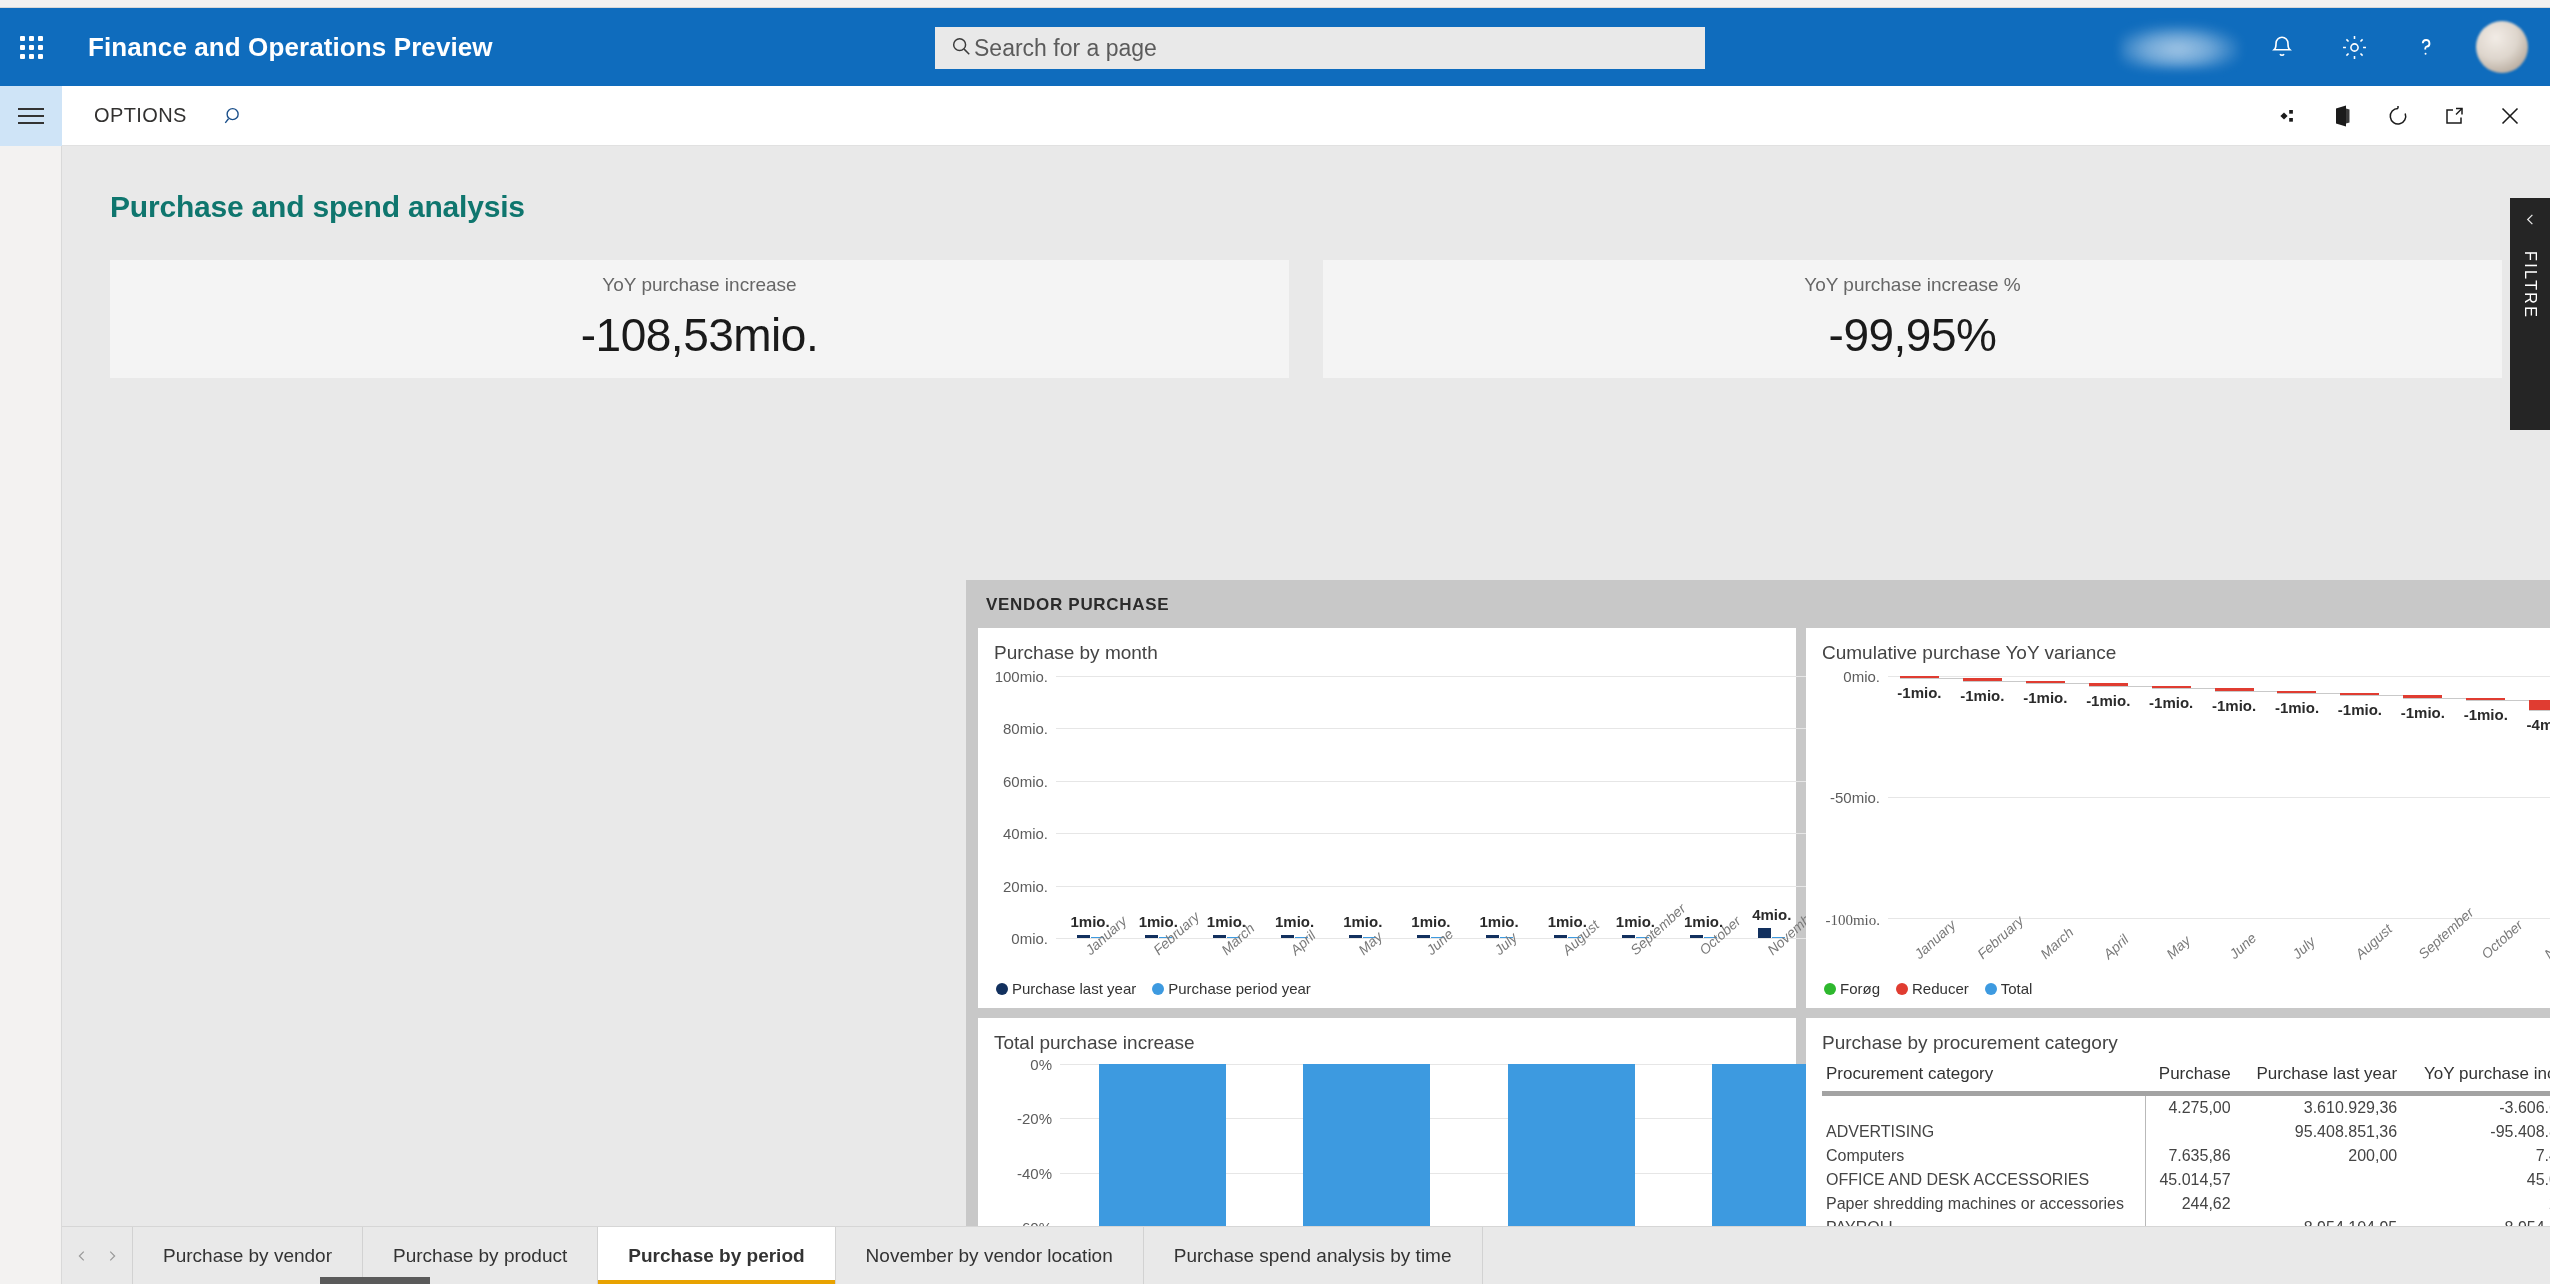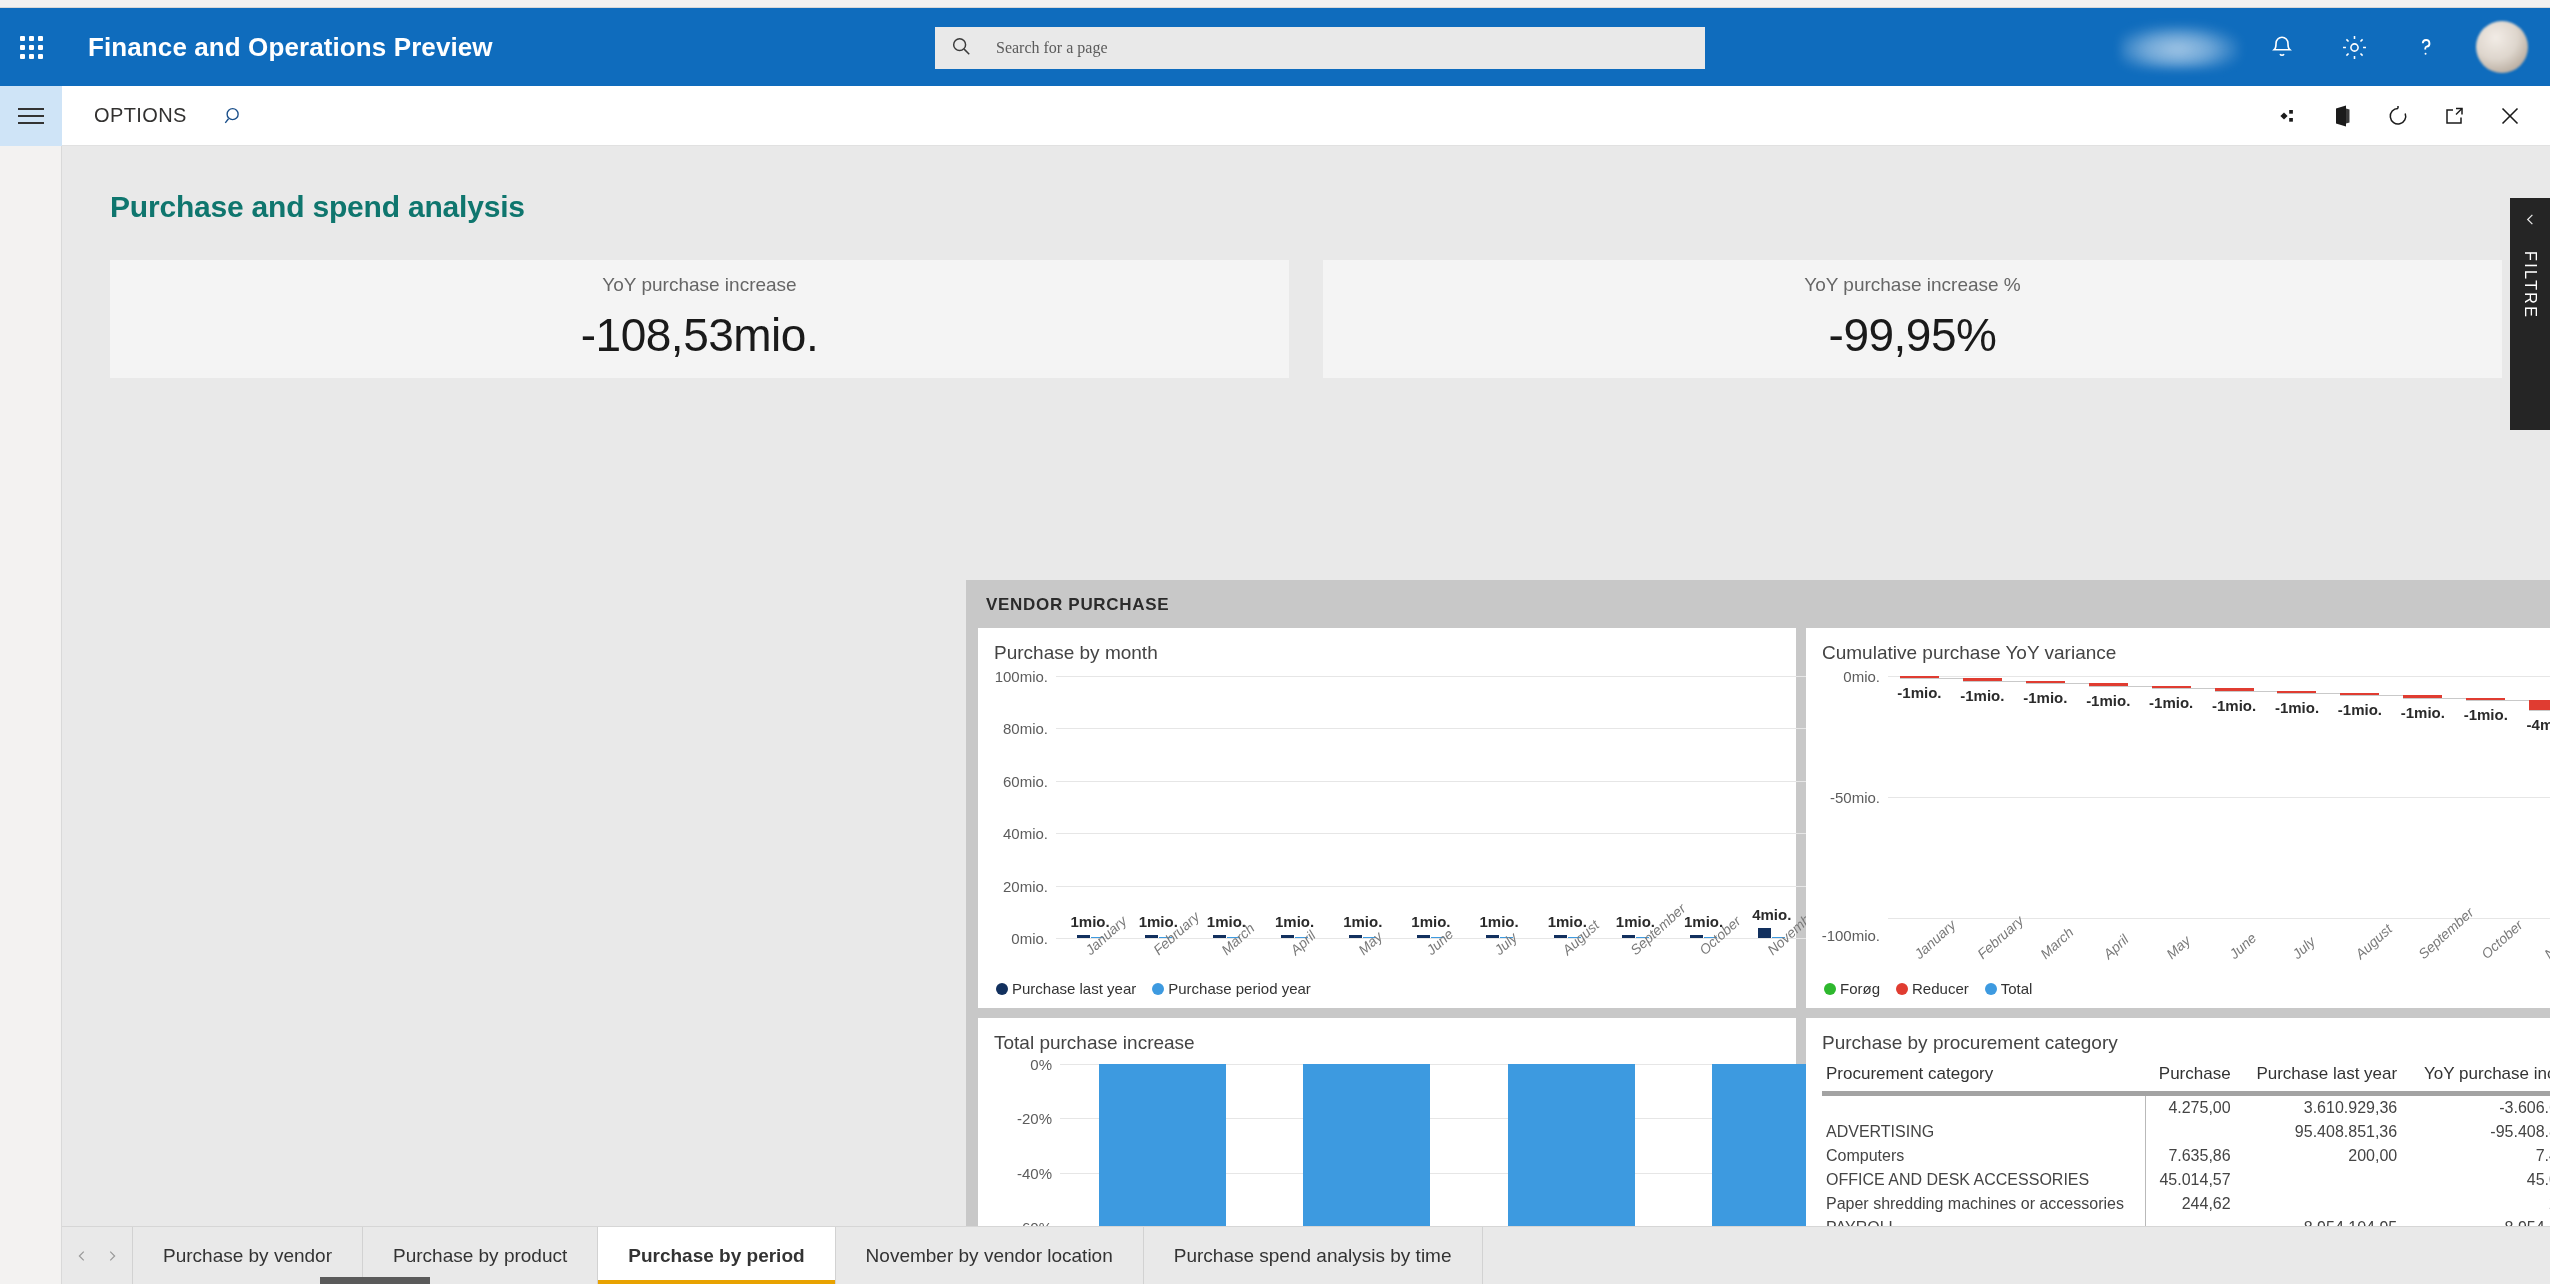--- a/index.html
+++ b/index.html
@@ -27,22 +27,22 @@
     color: #fff; font-size: 26px; font-weight: 600; letter-spacing: .1px;
     margin-left: 26px; white-space: nowrap;
   }
   #search-wrap {
     position: absolute; left: 935px; top: 19px; width: 770px; height: 42px;
     background: #e9e9e9; display: flex; align-items: center; padding: 0 14px;
     cursor: text; border: 1px solid #e9e9e9;
   }
   #search-wrap svg { flex: 0 0 auto; }
   #search-input {
-    border: 0; background: transparent; outline: none; margin-left: 24px;
-    font-family: Liberation Serif, serif; font-size: 16px; color: #4a4a4a;
+    border: 0; background: transparent; outline: none; margin-left: 2px;
+    font-family: Liberation Sans, sans-serif; font-size: 23px; color: #4a4a4a;
     width: 100%;
   }
   #search-input::placeholder { color: #5b5b5b; opacity: 1; }
   #topnav-right {
     position: absolute; right: 0; top: 0; height: 100%;
     display: flex; align-items: center; gap: 0;
   }
   .nav-btn {
     width: 72px; height: 78px; display: flex; align-items: center; justify-content: center;
     cursor: pointer;
@@ -421,21 +421,21 @@
         </div>
 
         <div class="tile">
           <div class="tile-title">Cumulative purchase YoY variance</div>
           <div id="wf-plot" class="chart">
               <div class="gridline" style="top: 0px;"></div>
               <div class="ylabel" style="top: 0px;">0mio.</div>
               <div class="gridline" style="top: 120.909px;"></div>
               <div class="ylabel" style="top: 120.909px;">-50mio.</div>
               <div class="gridline" style="top: 241.818px;"></div>
-              <div class="ylabel" style="top: 259px;">-100mio.</div>
+              <div class="ylabel" style="top: 244px; font-family: Liberation Serif, serif;">-100mio.</div>
               <div class="wf-bar" style="left: 11.9554px; width: 39.0123px; top: 0px; height: 3px;"></div>
               <div class="wf-conn" style="left: 11.9554px; width: 62.9231px; top: 2.41818px;"></div>
               <div class="wf-label" style="left: 3.46154px; top: 8.41818px; width: 56px; text-align: center;">-1mio.</div>
               <div class="xlabel" style="left: 23.4615px; top: 274px;">January</div>
               <div class="wf-bar" style="left: 74.8785px; width: 39.0123px; top: 2.41818px; height: 3px;"></div>
               <div class="wf-conn" style="left: 74.8785px; width: 62.9231px; top: 4.83636px;"></div>
               <div class="wf-label" style="left: 66.3846px; top: 10.8364px; width: 56px; text-align: center;">-1mio.</div>
               <div class="xlabel" style="left: 86.3846px; top: 274px;">February</div>
               <div class="wf-bar" style="left: 137.802px; width: 39.0123px; top: 4.83636px; height: 3px;"></div>
               <div class="wf-conn" style="left: 137.802px; width: 62.9231px; top: 7.25455px;"></div>

